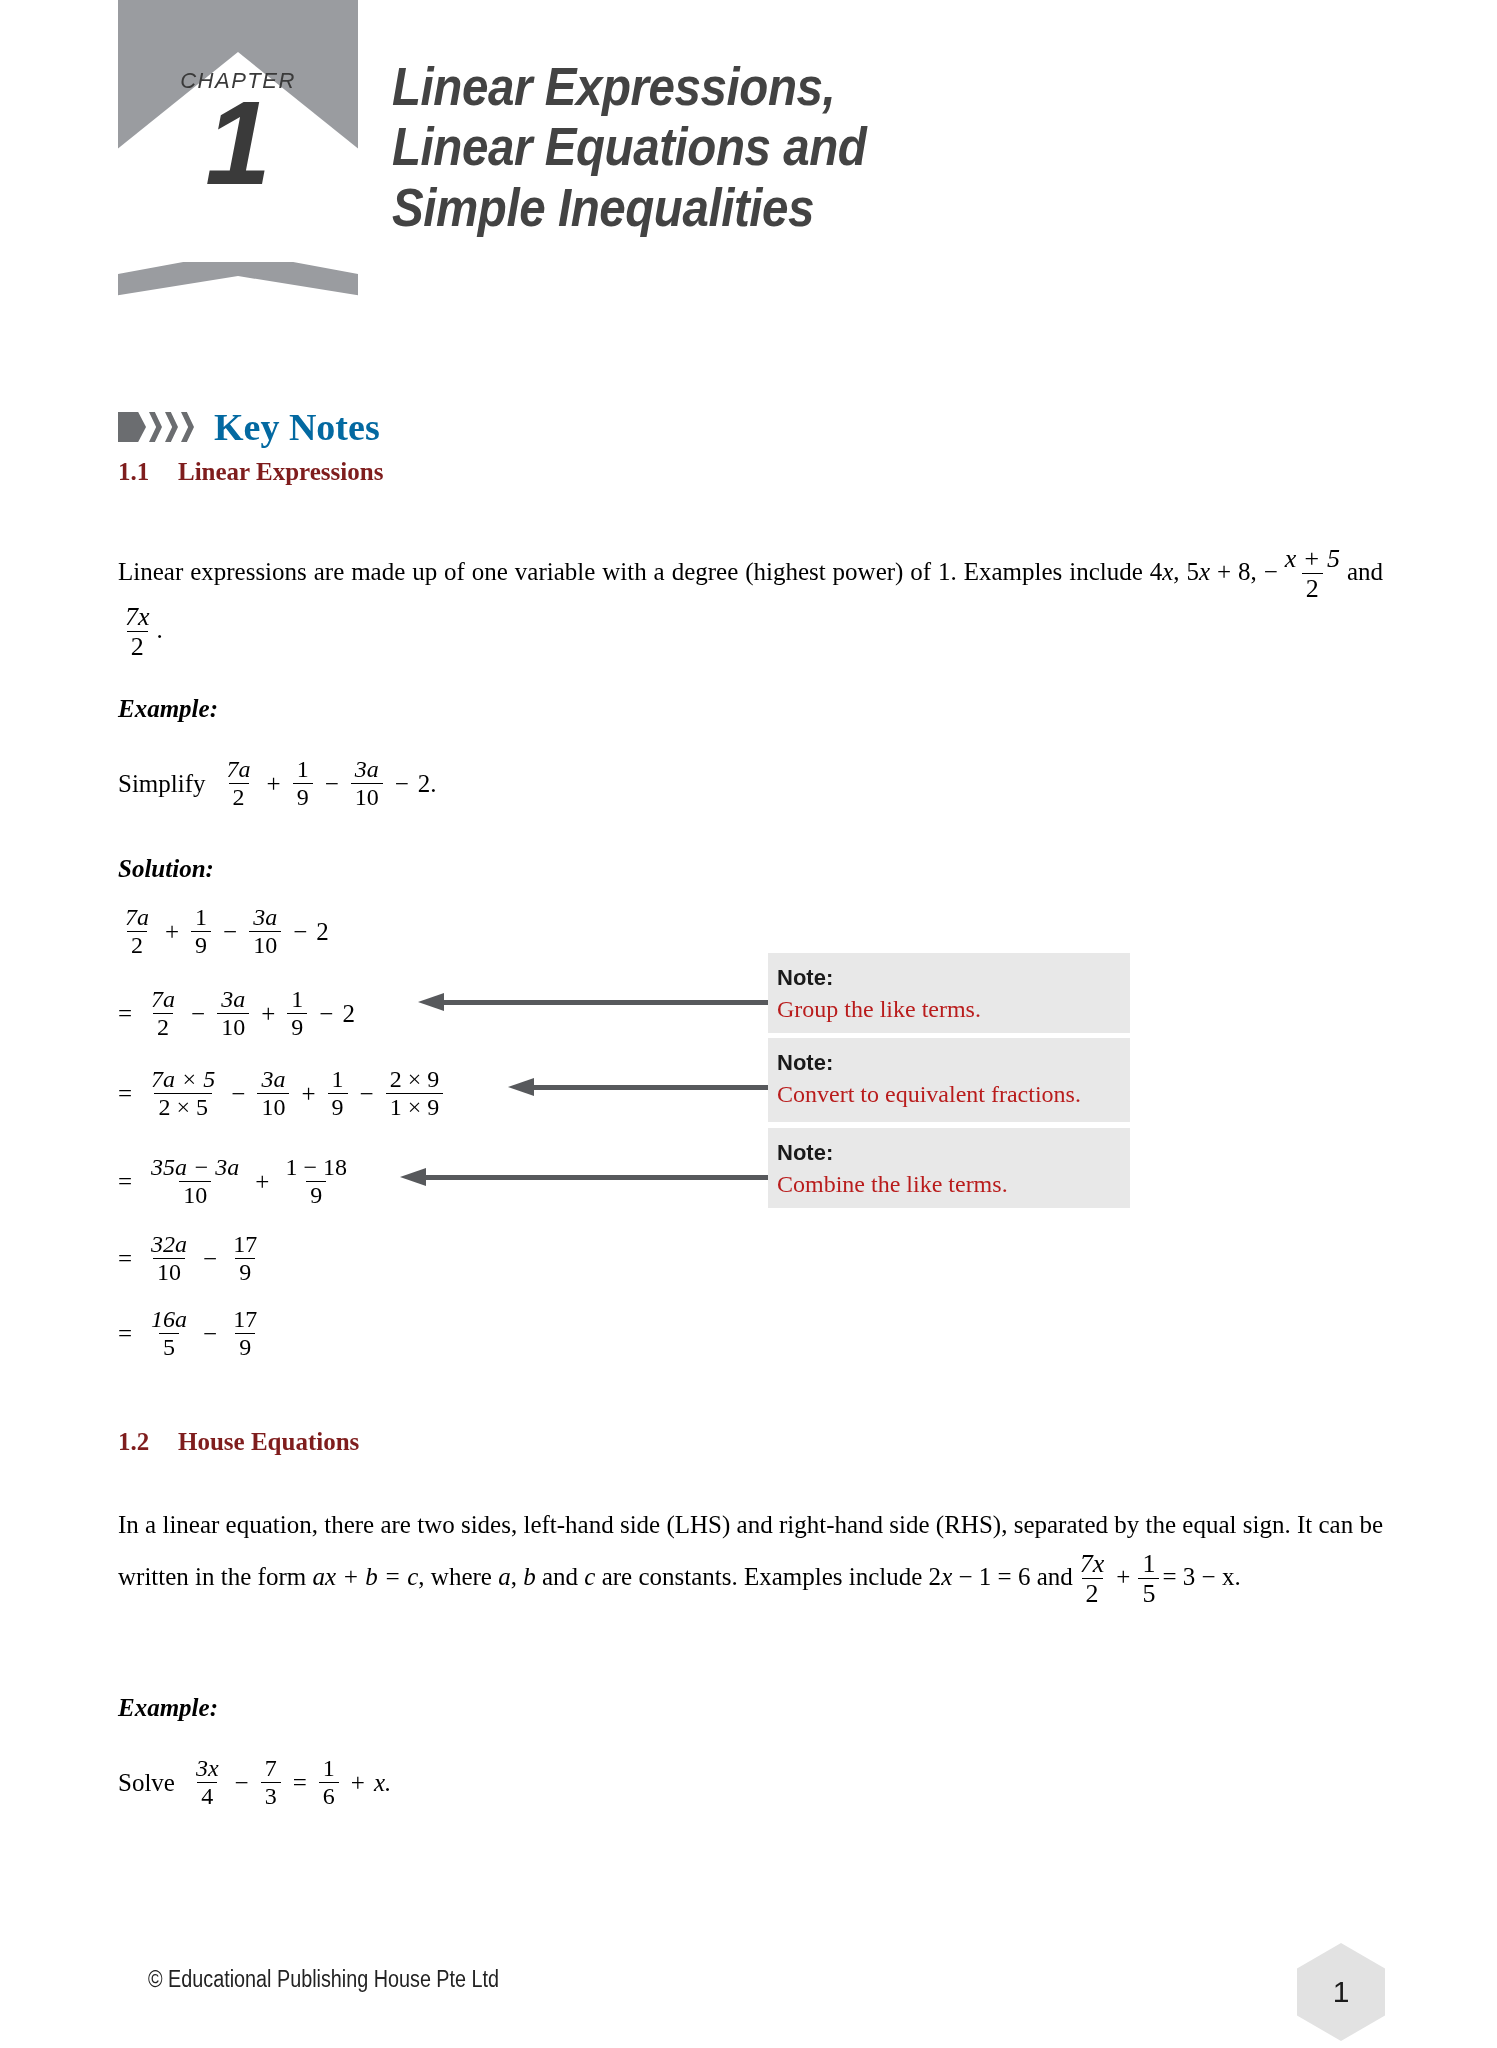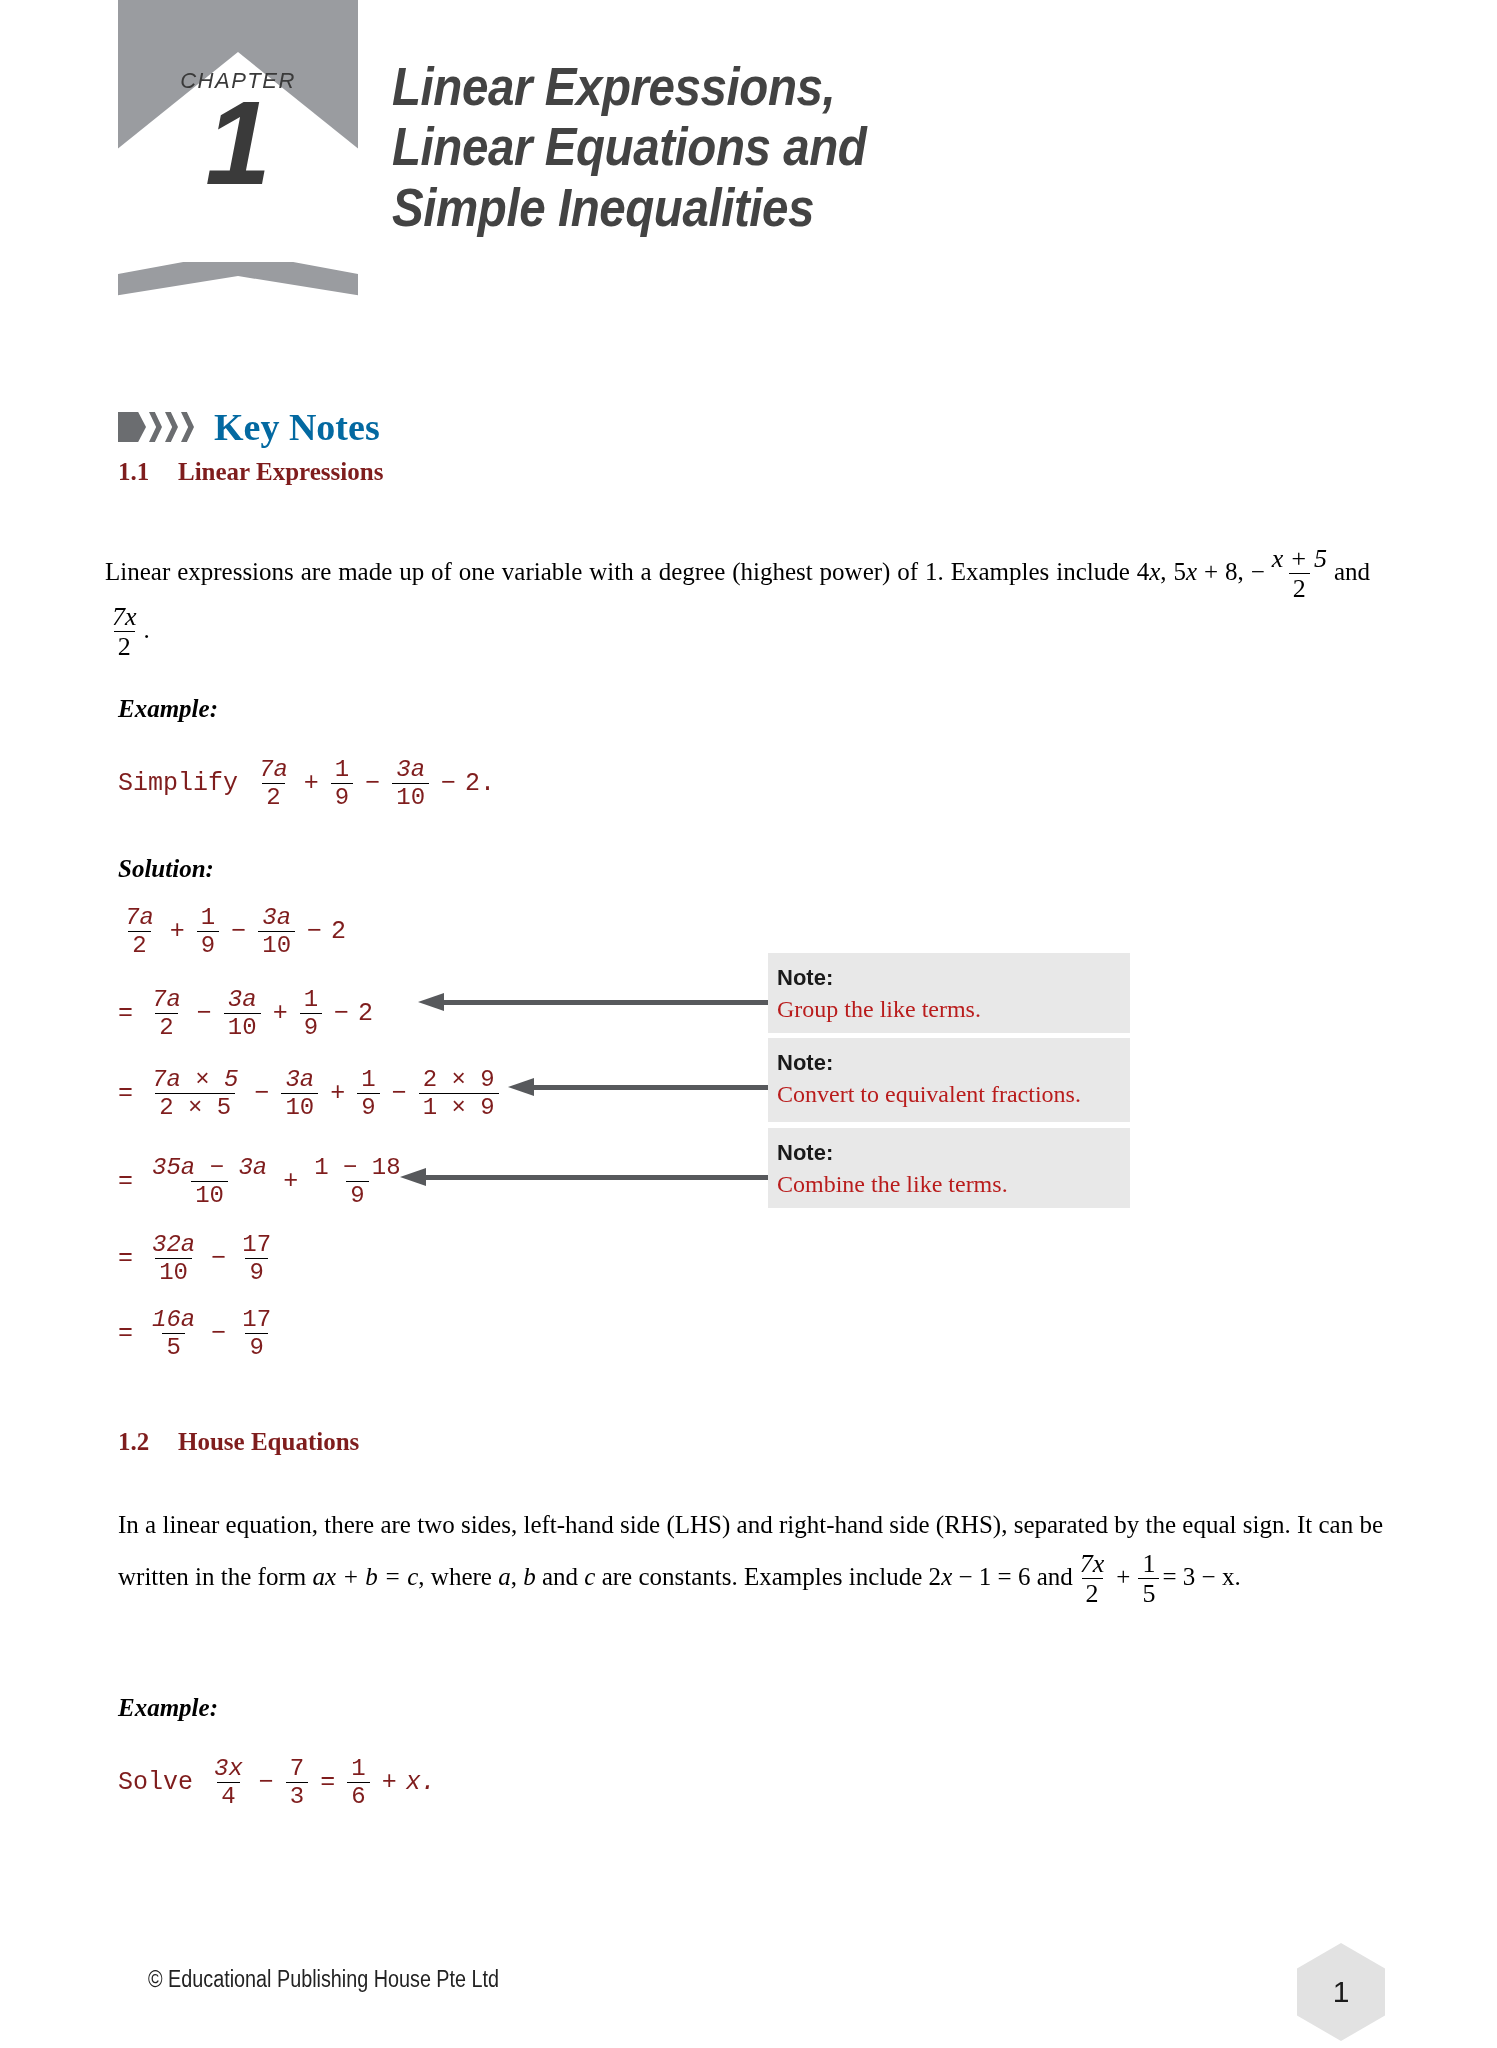--- a/index.html
+++ b/index.html
@@ -85,23 +85,23 @@
 
   
   .lbl {
     position:absolute;
     font-family:"Liberation Serif", serif;
     font-weight:700; font-style:italic; font-size:25px; color:#000;
   }
 
   
   .math {
-    font-family:Liberation Mono, monospace;
+    font-family:Liberation Serif, serif;
     font-size:25px;
-    color:#7f1d1d;
+    color:#000000;
     display:inline-flex; align-items:center;
     white-space:nowrap;
     line-height:1;
   }
   .mline { position:absolute; display:flex; align-items:center; }
   .op { margin:0 9px; }
   .op-eq { margin-right:12px; }
   .frac {
     display:inline-flex; flex-direction:column; align-items:center;
     vertical-align:middle; margin:0 3px;
@@ -178,21 +178,21 @@
     <span class="kn-chev"></span>
     <span class="kn-chev"></span>
   </span>
   <span class="kn-text">Key Notes</span>
 </div>
 
 <div class="sec-head" style="left:118px; top:458px;">
   <span class="num">1.1</span><span>Linear Expressions</span>
 </div>
 
-<div class="para" style="left:105px; top:545px; width:1265px;">
+<div class="para" style="left:118px; top:545px; width:1265px;">
   <span>Linear expressions are made up of one variable with a degree (highest power) of 1. Examples include 4</span><span class="ital">x</span><span>, 5</span><span class="ital">x</span><span> + 8, −</span><span class="frac frac-sm">
       <span class="num2 ital">x + 5</span>
       <span class="den2">2</span>
     </span><span>and</span><span class="frac frac-sm">
       <span class="num2 ital">7x</span>
       <span class="den2">2</span>
     </span><span>.</span>
 </div>
 
 <div class="lbl" style="left:118px; top:695px;">Example:</div>

